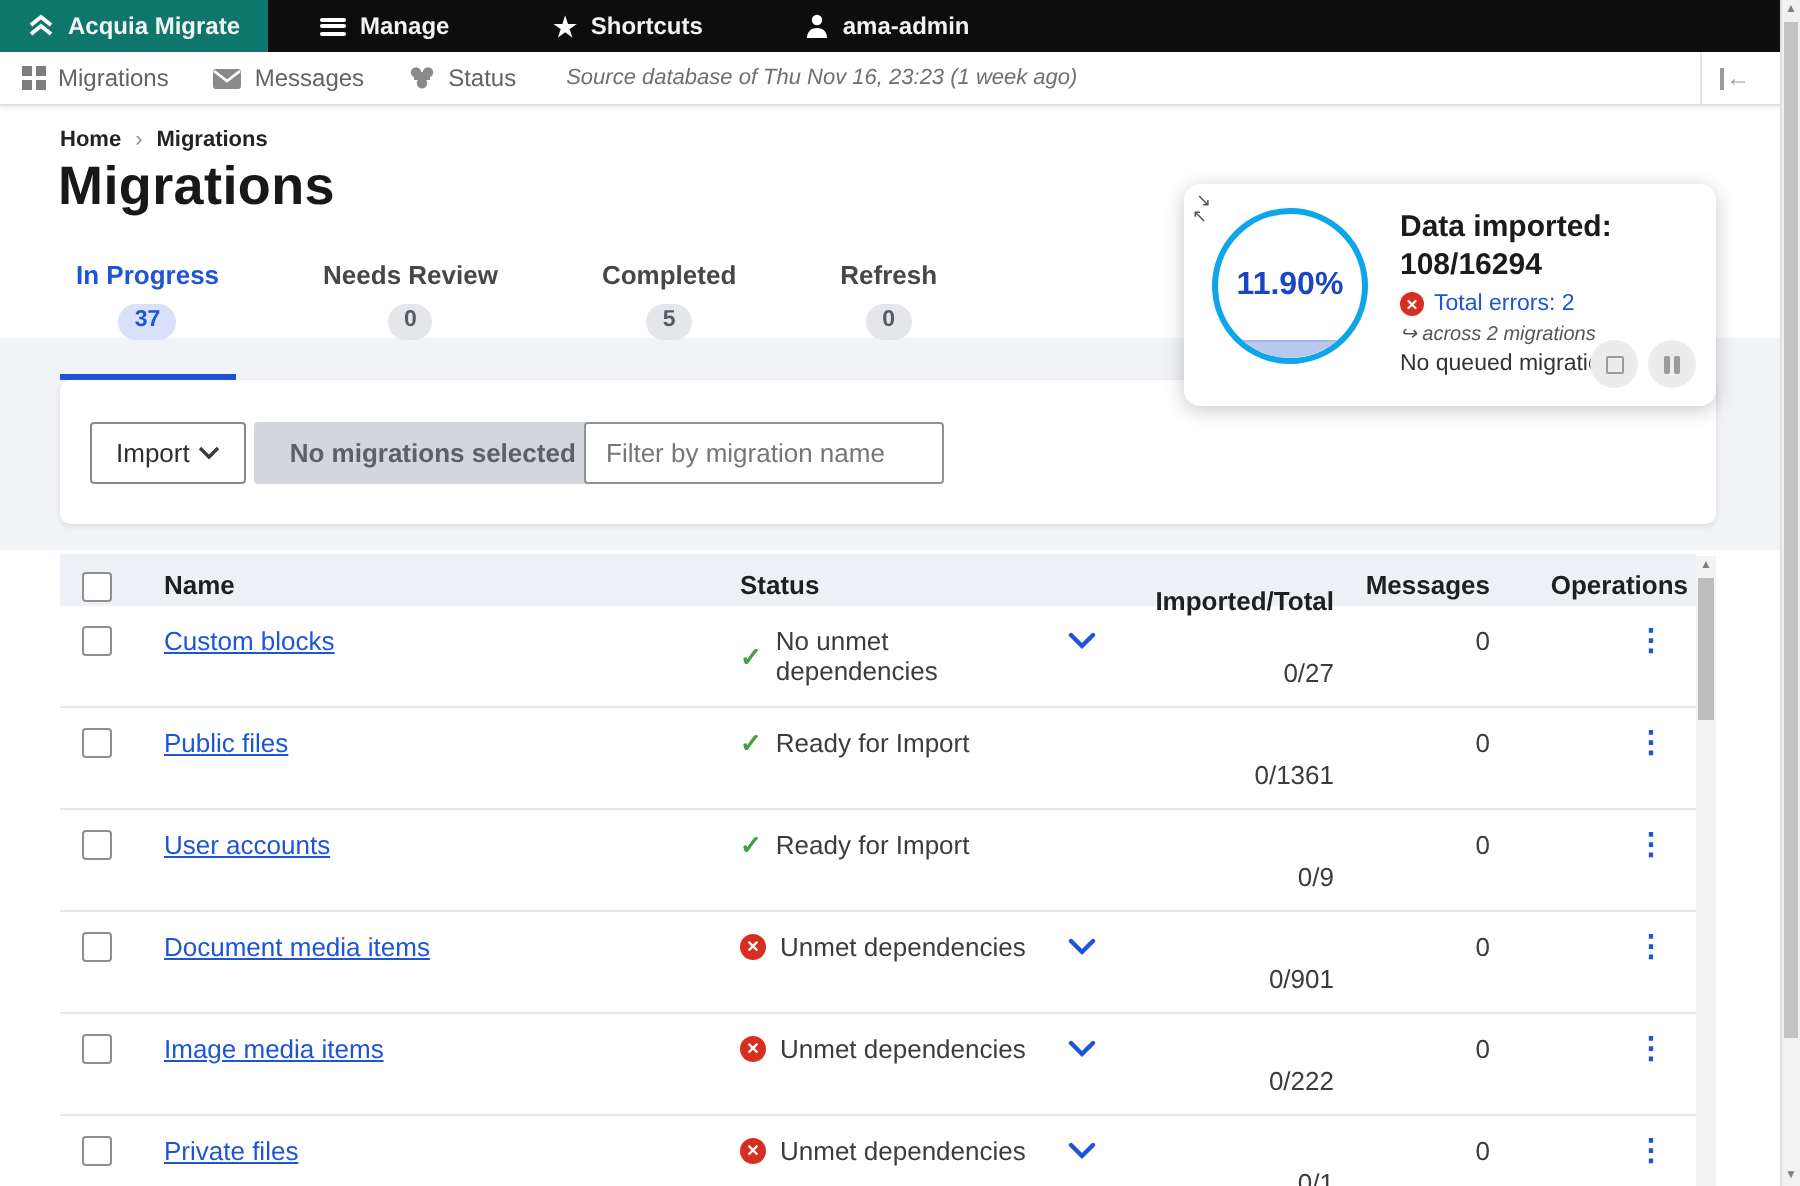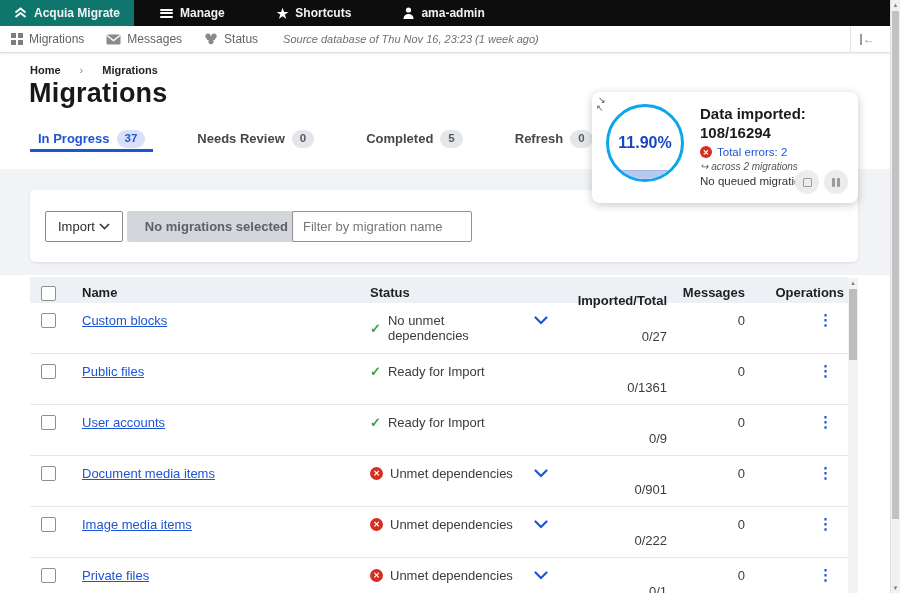--- a/index.html
+++ b/index.html
@@ -29,31 +29,31 @@
   .source-note { font-size:11px; font-style:italic; color:#6f6f6f; margin-left:14px; }
   .tb-pin { position:absolute; right:6px; top:0; height:100%; width:34px; border-left:1px solid #e3e3e3;
             display:flex; align-items:center; justify-content:center; gap:1px; color:#9a9a9a; cursor:pointer; }
   .pin-bar { display:inline-block; width:0; height:11px; border-left:2px solid #9a9a9a; }
   .pin-arrow { font-size:12px; line-height:1; }
 
   
   .grey-band { position:absolute; left:0; top:169px; width:890px; height:106px; background:#f2f3f6; z-index:1; }
 
   .breadcrumb { position:absolute; left:30px; top:64px; font-size:11px; font-weight:bold; color:#232323;
-                display:flex; align-items:center; gap:19px; z-index:2; }
+                display:flex; align-items:center; gap:7px; z-index:2; }
   .crumb-sep { color:#8a8a8a; font-weight:normal; font-size:11px; }
   .crumb-link { color:#232323; text-decoration:none; cursor:pointer; }
 
   .page-title { position:absolute; left:29px; top:78px; font-size:27px; font-weight:800; color:#181818;
                 letter-spacing:.2px; z-index:2; }
 
   
   .tabs { position:absolute; left:30px; top:122px; display:flex; gap:36px; z-index:2; }
-  .tab { position:relative; display:flex; align-items:center; gap:7px; padding:8px 8px 4px 8px;
-         font-size:13px; font-weight:bold; color:#474747; cursor:pointer; }
+  .tab { position:relative; display:flex; align-items:center; gap:7px; padding:8px 8px 20px 8px;
+         font-size:13px; font-weight:bold; color:#474747; cursor:pointer;flex-direction:column; }
   .tab .badge { background:#e4e6ea; color:#555b64; border-radius:10px; padding:2px 8px;
                 font-size:11.5px; font-weight:bold; line-height:1.2; }
   .tab.active { color:#1d55d4; }
   .tab.active .badge { background:#d8e1f8; color:#1d55d4; }
   .tab.active::after { content:""; position:absolute; left:0; right:0; bottom:0; height:3px; background:#1d55d4; }
 
   
   .progress-card { position:absolute; left:592px; top:92px; width:266px; height:111px; background:#fff;
                    border-radius:8px; box-shadow:0 2px 10px rgba(0,0,0,.22); z-index:25; }
   .collapse-icons { position:absolute; left:6px; top:4px; color:#555; font-size:9px; line-height:8px;

